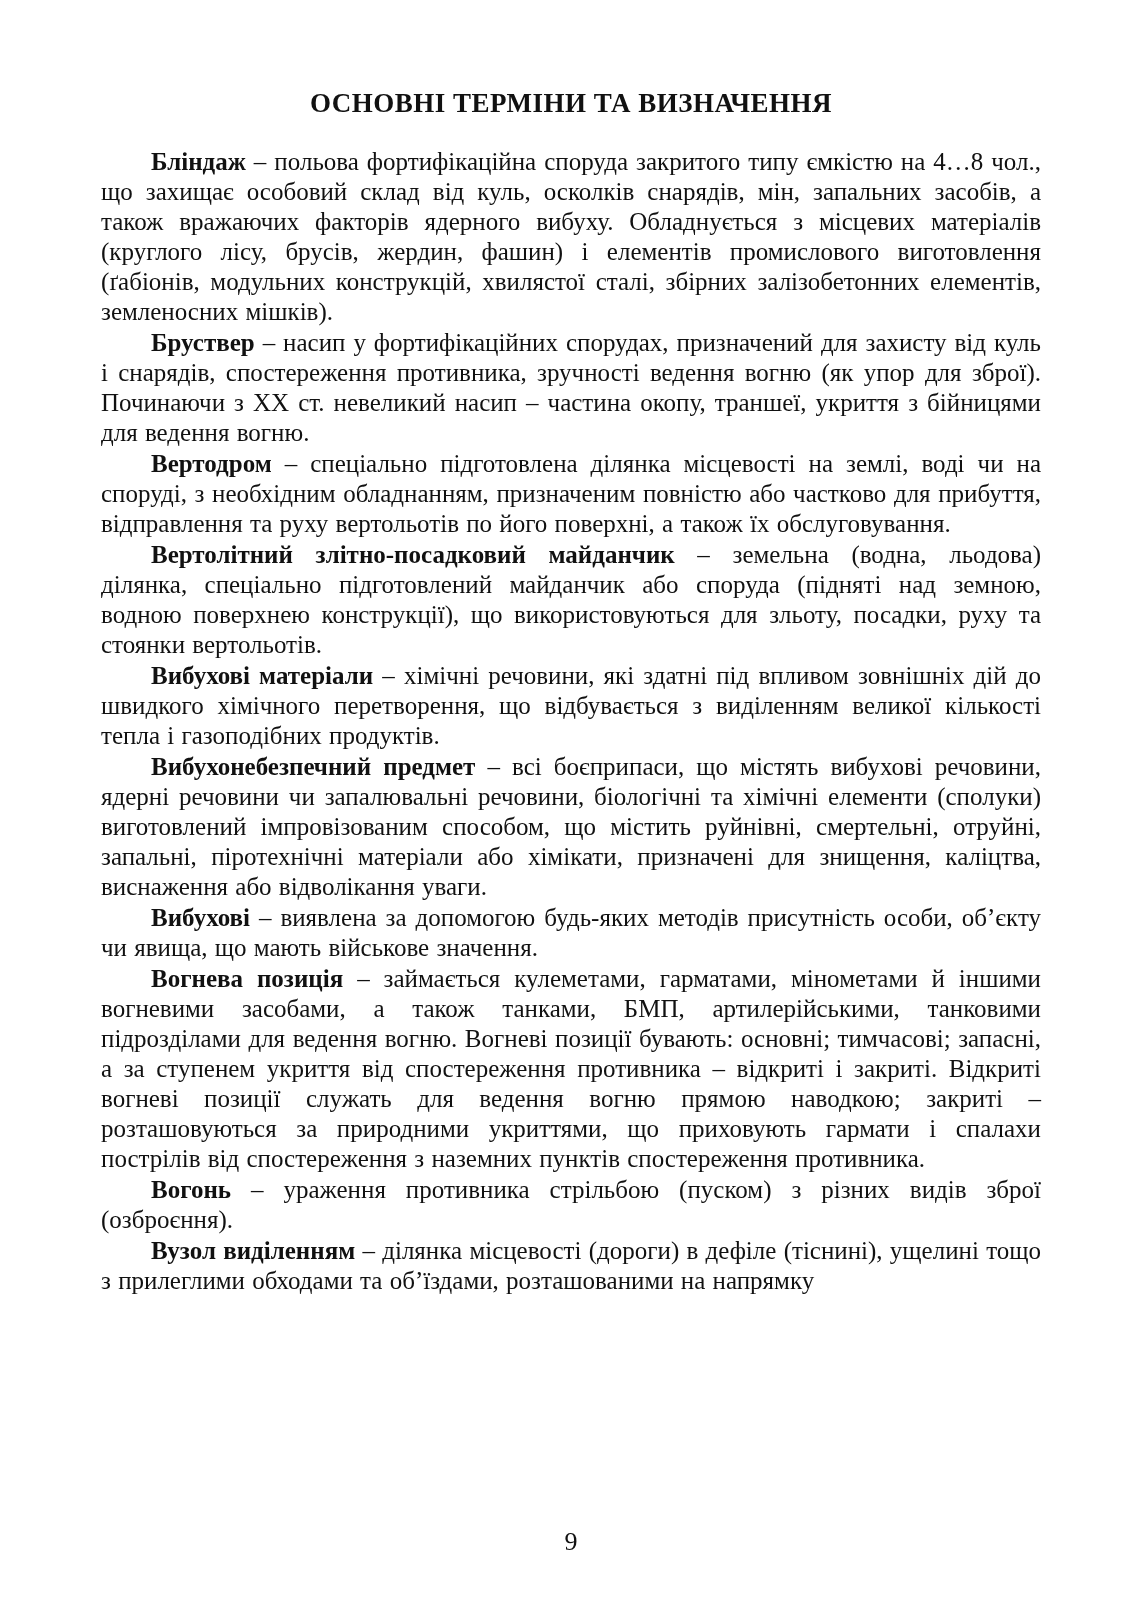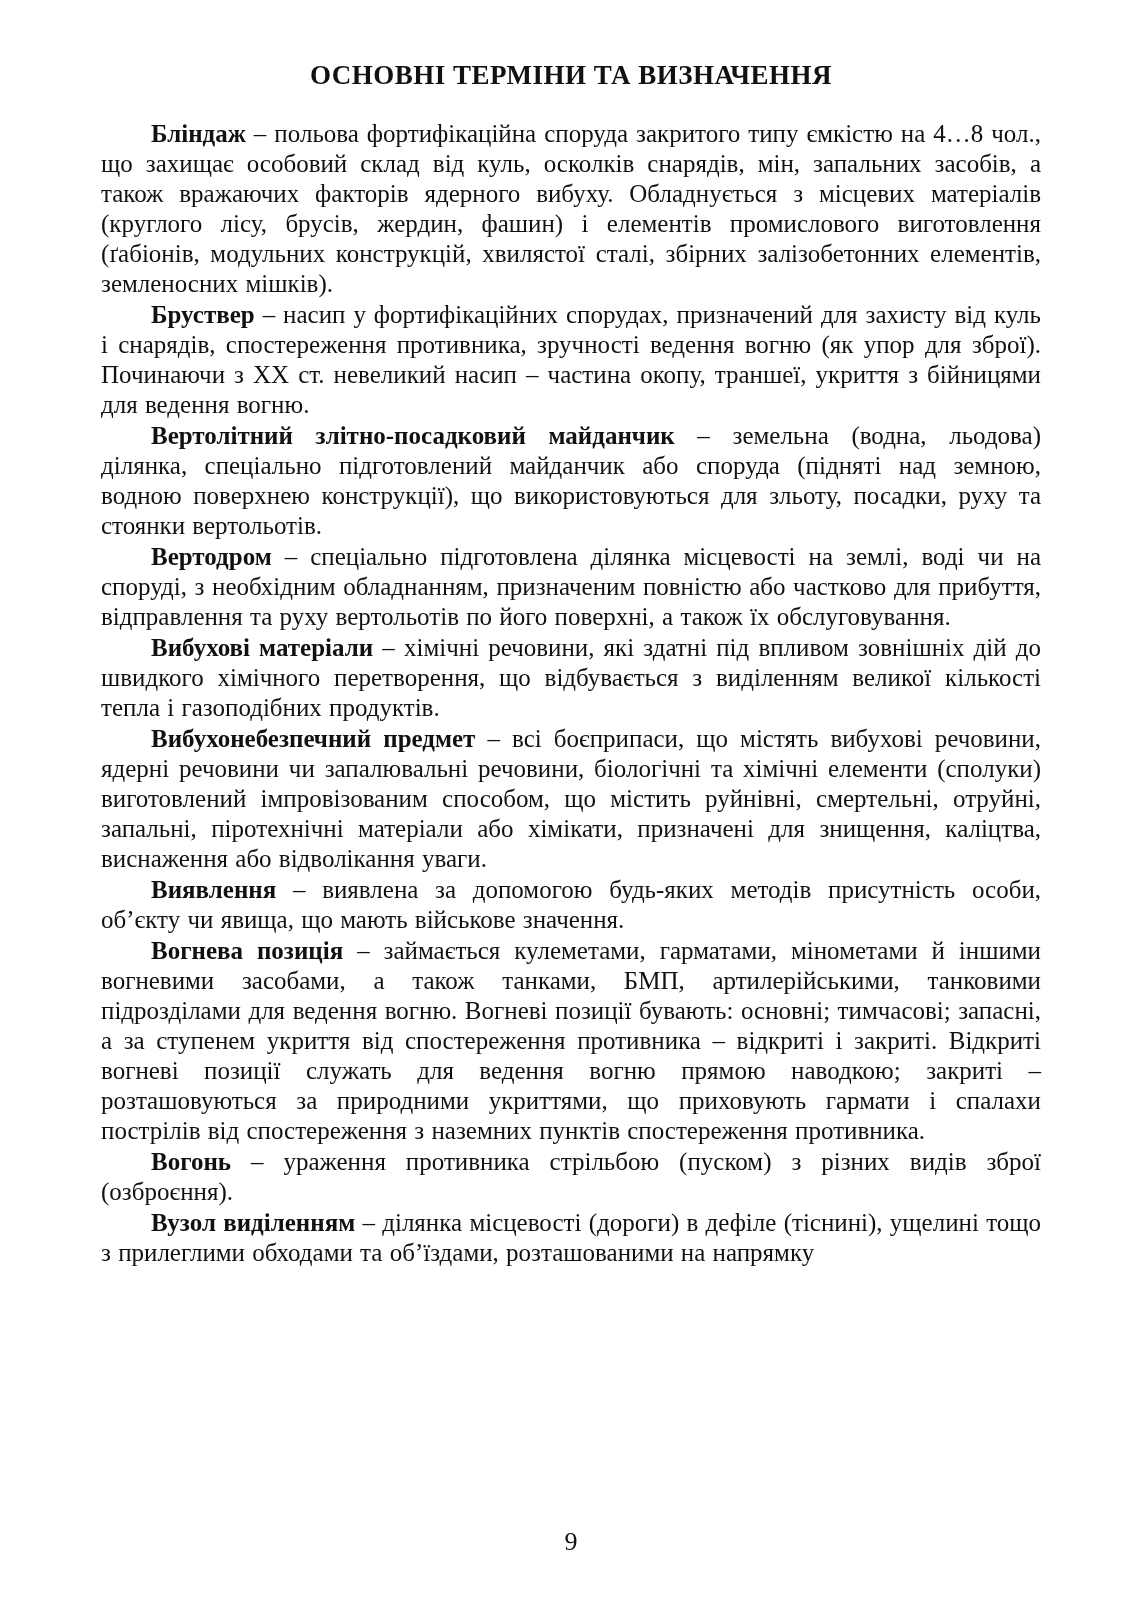--- a/index.html
+++ b/index.html
@@ -11,21 +11,21 @@
     width: 1142px;
     height: 1615px;
     position: relative;
     color: #111111;
     font-family: "Liberation Serif", "DejaVu Serif", serif;
   }
   .page {
     position: absolute;
     inset: 0;
     box-sizing: border-box;
-    padding: 60px 100px 0 100px;
+    padding: 88px 100px 0 100px;
     background: #ffffff;
   }
   .title {
     margin: 0 0 28px 0;
     font-size: 27px;
     font-weight: bold;
     text-align: center;
     letter-spacing: 0.5px;
   }
   .para {
@@ -50,24 +50,24 @@
 </style>
 </head>
 <body>
 
 <div class="page">
   <h1 class="title">ОСНОВНІ ТЕРМІНИ ТА ВИЗНАЧЕННЯ</h1>
 
   <div class="body-text">
       <p class="para"><b>Бліндаж</b> <span>– польова фортифікаційна споруда закритого типу ємкістю на 4…8 чол., що захищає особовий склад від куль, осколків снарядів, мін, запальних засобів, а також вражаючих факторів ядерного вибуху. Обладнується з місцевих матеріалів (круглого лісу, брусів, жердин, фашин) і елементів промислового виготовлення (ґабіонів, модульних конструкцій, хвилястої сталі, збірних залізобетонних елементів, земленосних мішків).</span></p>
       <p class="para"><b>Бруствер</b> <span>– насип у фортифікаційних спорудах, призначений для захисту від куль і снарядів, спостереження противника, зручності ведення вогню (як упор для зброї). Починаючи з XX ст. невеликий насип – частина окопу, траншеї, укриття з бійницями для ведення вогню.</span></p>
+      <p class="para"><b>Вертодром</b> <span>– спеціально підготовлена ділянка місцевості на землі, воді чи на споруді, з необхідним обладнанням, призначеним повністю або частково для прибуття, відправлення та руху вертольотів по його поверхні, а також їх обслуговування.</span></p>
       <p class="para"><b>Вертолітний злітно-посадковий майданчик</b> <span>– земельна (водна, льодова) ділянка, спеціально підготовлений майданчик або споруда (підняті над земною, водною поверхнею конструкції), що використовуються для зльоту, посадки, руху та стоянки вертольотів.</span></p>
-      <p class="para"><b>Вертодром</b> <span>– спеціально підготовлена ділянка місцевості на землі, воді чи на споруді, з необхідним обладнанням, призначеним повністю або частково для прибуття, відправлення та руху вертольотів по його поверхні, а також їх обслуговування.</span></p>
       <p class="para"><b>Вибухові матеріали</b> <span>– хімічні речовини, які здатні під впливом зовнішніх дій до швидкого хімічного перетворення, що відбувається з виділенням великої кількості тепла і газоподібних продуктів.</span></p>
       <p class="para"><b>Вибухонебезпечний предмет</b> <span>– всі боєприпаси, що містять вибухові речовини, ядерні речовини чи запалювальні речовини, біологічні та хімічні елементи (сполуки) виготовлений імпровізованим способом, що містить руйнівні, смертельні, отруйні, запальні, піротехнічні матеріали або хімікати, призначені для знищення, каліцтва, виснаження або відволікання уваги.</span></p>
-      <p class="para"><b>Виявлення</b> <span>– виявлена за допомогою будь-яких методів присутність особи, об’єкту чи явища, що мають військове значення.</span></p>
+      <p class="para"><b>Вибухові</b> <span>– виявлена за допомогою будь-яких методів присутність особи, об’єкту чи явища, що мають військове значення.</span></p>
       <p class="para"><b>Вогнева позиція</b> <span>– займається кулеметами, гарматами, мінометами й іншими вогневими засобами, а також танками, БМП, артилерійськими, танковими підрозділами для ведення вогню. Вогневі позиції бувають: основні; тимчасові; запасні, а за ступенем укриття від спостереження противника – відкриті і закриті. Відкриті вогневі позиції служать для ведення вогню прямою наводкою; закриті – розташовуються за природними укриттями, що приховують гармати і спалахи пострілів від спостереження з наземних пунктів спостереження противника.</span></p>
       <p class="para"><b>Вогонь</b> <span>– ураження противника стрільбою (пуском) з різних видів зброї (озброєння).</span></p>
       <p class="para"><b>Вузол виділенням</b> <span>– ділянка місцевості (дороги) в дефіле (тіснині), ущелині тощо з прилеглими обходами та об’їздами, розташованими на напрямку</span></p>
     </div>
 
   <div class="page-number">9</div>
 </div>
 
 </body></html>

